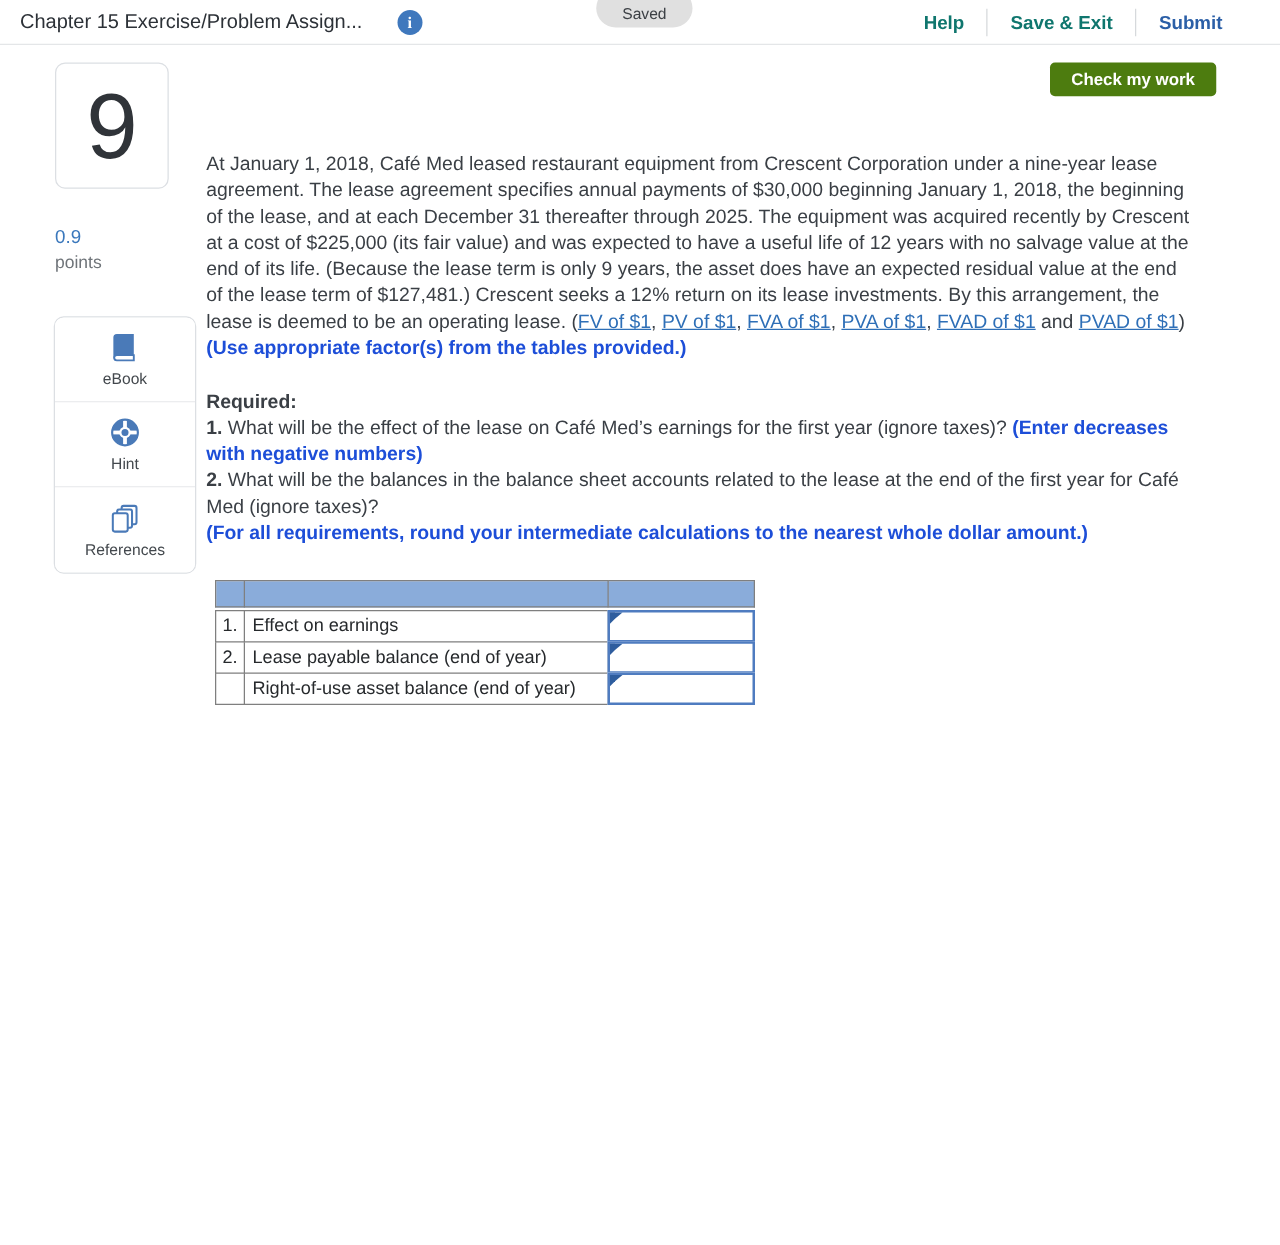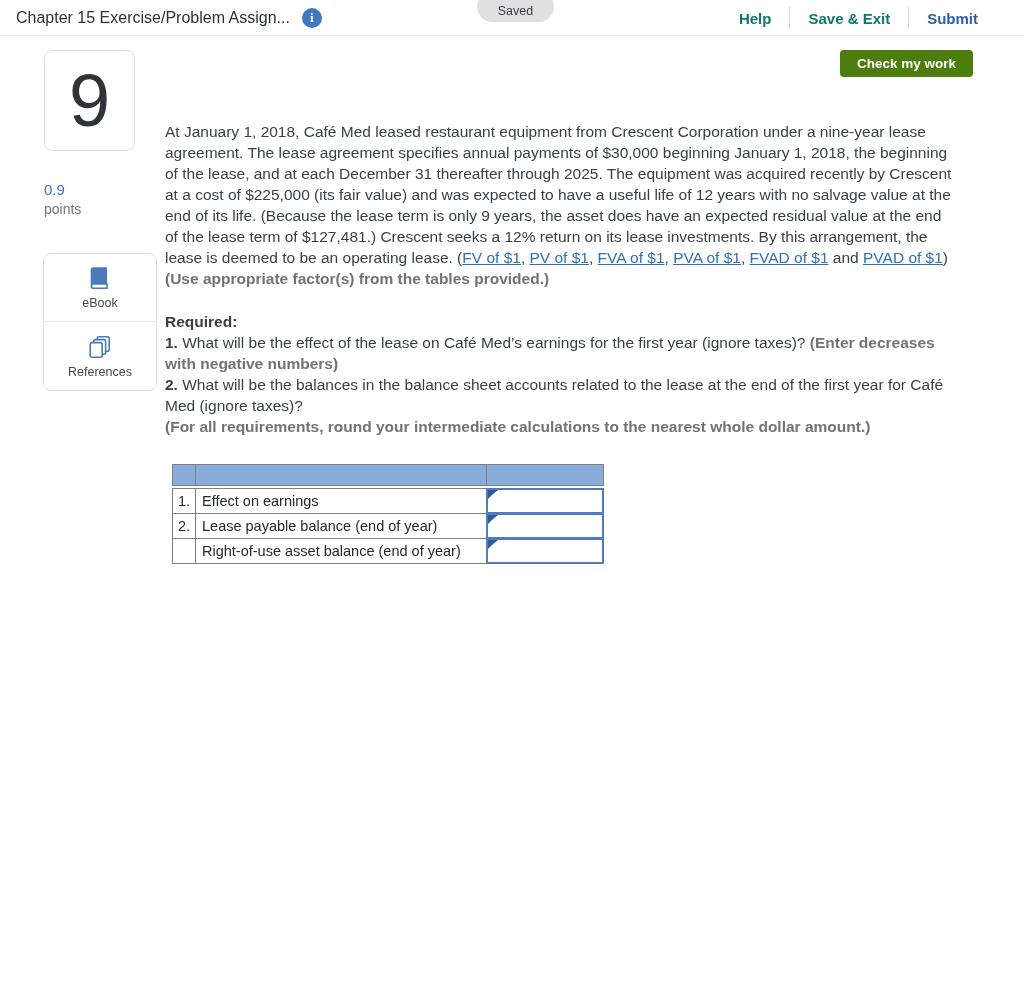--- a/index.html
+++ b/index.html
@@ -3,21 +3,21 @@
 <meta charset="utf-8">
 <style>
   * { box-sizing: border-box; margin: 0; padding: 0; }
   html, body { width: 1024px; height: 996px; background: #ffffff;
     font-family: "Liberation Sans", sans-serif; position: relative; overflow: hidden; }
 
   
   .topbar { position: absolute; top: 0; left: 0; width: 1024px; height: 36px;
     background: #fff; border-bottom: 1px solid #e4e6e8; z-index: 5; }
   .topbar-title-wrap { position: absolute; left: 16px; top: 0; height: 36px;
-    display: flex; align-items: center; gap: 12px; }
+    display: flex; align-items: center; gap: 28px; }
   .topbar-title { font-size: 16px; color: #2c3137; }
   .info-icon { width: 20px; height: 20px; border-radius: 50%; background: #3f78bd;
     color: #fff; font-size: 13px; font-weight: bold; font-family: "Liberation Serif", serif;
     display: flex; align-items: center; justify-content: center; cursor: pointer; }
   .saved-pill { position: absolute; left: 477px; top: -9px; width: 77px; height: 31px;
     background: #e0e0e0; border-radius: 16px; display: flex; align-items: flex-end;
     justify-content: center; padding-bottom: 4px; font-size: 12.5px; color: #3c4045; }
   .topbar-actions { position: absolute; right: 46px; top: 0; height: 36px;
     display: flex; align-items: center; }
   .topbar-link { font-size: 15px; font-weight: bold; color: #0f766e;
@@ -47,21 +47,21 @@
     justify-content: center; gap: 5px; border-bottom: 1px solid #e6e8ea; cursor: pointer;
     background: #fff; }
   .tool:last-child { border-bottom: none; }
   .tool-label { font-size: 12.5px; color: #43484d; }
   .tool svg { display: block; }
 
   
   .main { position: absolute; left: 165px; top: 121px; width: 790px;
     font-size: 15.5px; line-height: 21px; color: #3a3f45; }
   .seg-text { }
-  .seg-red, .req-note { color: #737373; font-weight: bold; }
+  .seg-red, .req-note { color: #1d4ed8; font-weight: bold; }
   .seg-bold { font-weight: bold; }
   .seg-link { color: #2e6fb7; text-decoration: underline; cursor: pointer; }
   .required-heading { font-weight: bold; margin-top: 22px; }
   .req-item { }
   .req-note { }
 
   
   .table-wrap { margin-top: 27px; margin-left: 7px; }
   .ans-head { border-collapse: collapse; }
   .ans-head th { background: #8aacda; border: 1px solid #7f7f7f; height: 21px; padding: 0; }
@@ -115,20 +115,33 @@
     <span>
       <svg width="26" height="26" viewBox="0 0 24 24">
         <path d="M6 2h12.5v19.5H6a2.6 2.6 0 0 1-2.6-2.6V4.6A2.6 2.6 0 0 1 6 2z" fill="#4a7ab8"></path>
         <path d="M6 17.6h12.5v3.9H6a1.95 1.95 0 1 1 0-3.9z" fill="#fff" stroke="#4a7ab8" stroke-width="1.4"></path>
       </svg>
     </span>
     <span class="tool-label">eBook</span>
   </div>
   <div class="tool">
     <span>
+      <svg width="26" height="26" viewBox="0 0 24 24">
+        <circle cx="12" cy="12" r="9.5" fill="#4a7ab8"></circle>
+        <rect x="10.6" y="1" width="2.8" height="22" fill="#fff"></rect>
+        <rect x="1" y="10.6" width="22" height="2.8" fill="#fff"></rect>
+        <circle cx="12" cy="12" r="4.2" fill="#fff"></circle>
+        <circle cx="12" cy="12" r="2.6" fill="#4a7ab8"></circle>
+        <circle cx="12" cy="12" r="9.5" fill="none" stroke="#4a7ab8" stroke-width="1.6"></circle>
+      </svg>
+    </span>
+    <span class="tool-label">Hint</span>
+  </div>
+  <div class="tool">
+    <span>
       <svg width="26" height="26" viewBox="0 0 24 24" fill="#fff" stroke="#4a7ab8" stroke-width="1.5">
         <rect x="9.5" y="2.5" width="11" height="13.5" rx="1.5"></rect>
         <rect x="6.2" y="5.2" width="11" height="13.5" rx="1.5"></rect>
         <rect x="3" y="8" width="11" height="13.5" rx="1.5"></rect>
       </svg>
     </span>
     <span class="tool-label">References</span>
   </div>
 </div>
 

